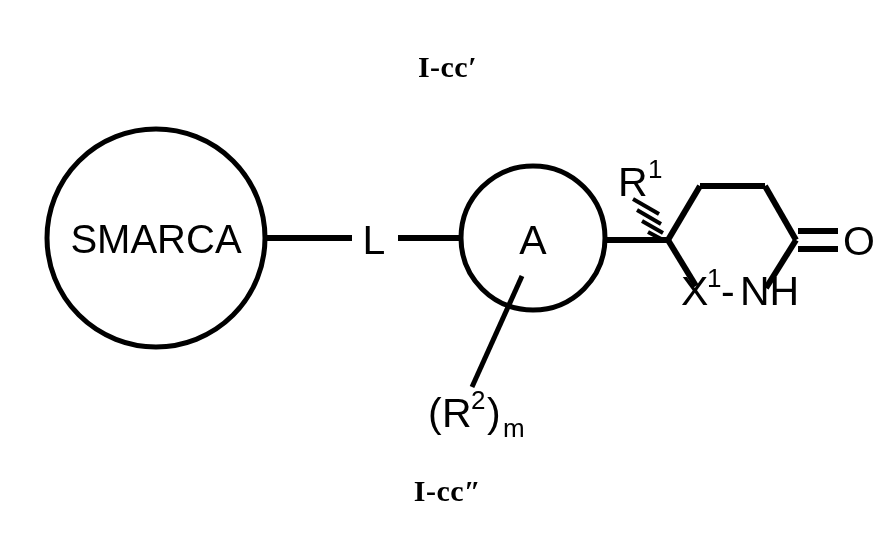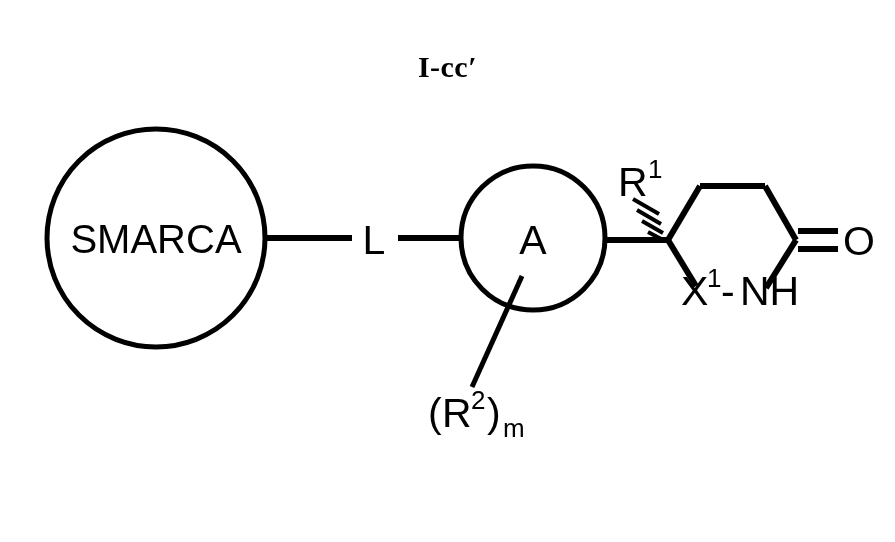--- a/index.html
+++ b/index.html
@@ -124,14 +124,15 @@
 
     <g>
       <text class="atom-label" x="681" y="305" text-anchor="start">X</text>
       <text class="atom-label-sup" x="707" y="287" text-anchor="start">1</text>
       <text class="atom-label" x="721" y="305" text-anchor="start">-</text>
       <text class="atom-label" x="740" y="305" text-anchor="start">NH</text>
     </g>
 
   </svg>
 
+  <div class="label-formula" id="bottom-formula-label">I-cc″</div>
 
 </div>
 
 </body></html>

